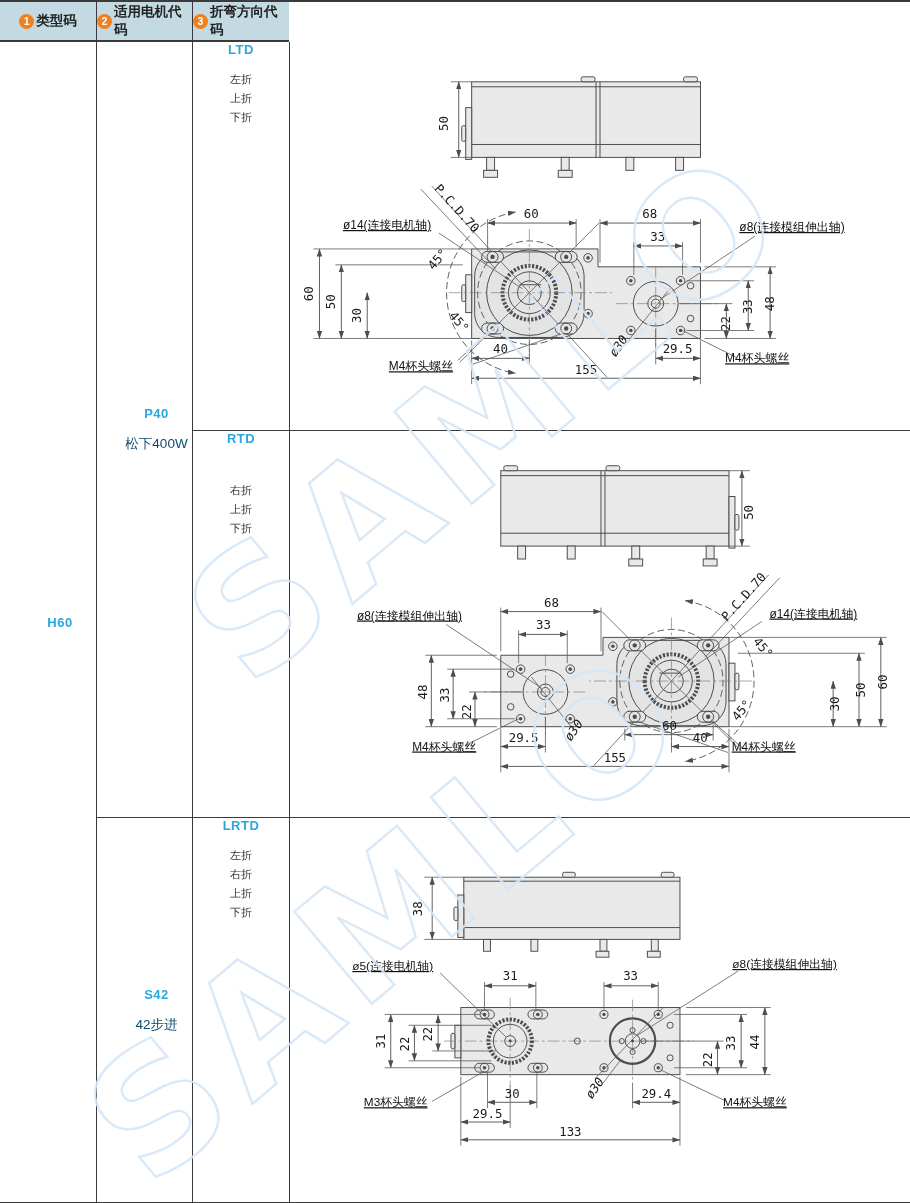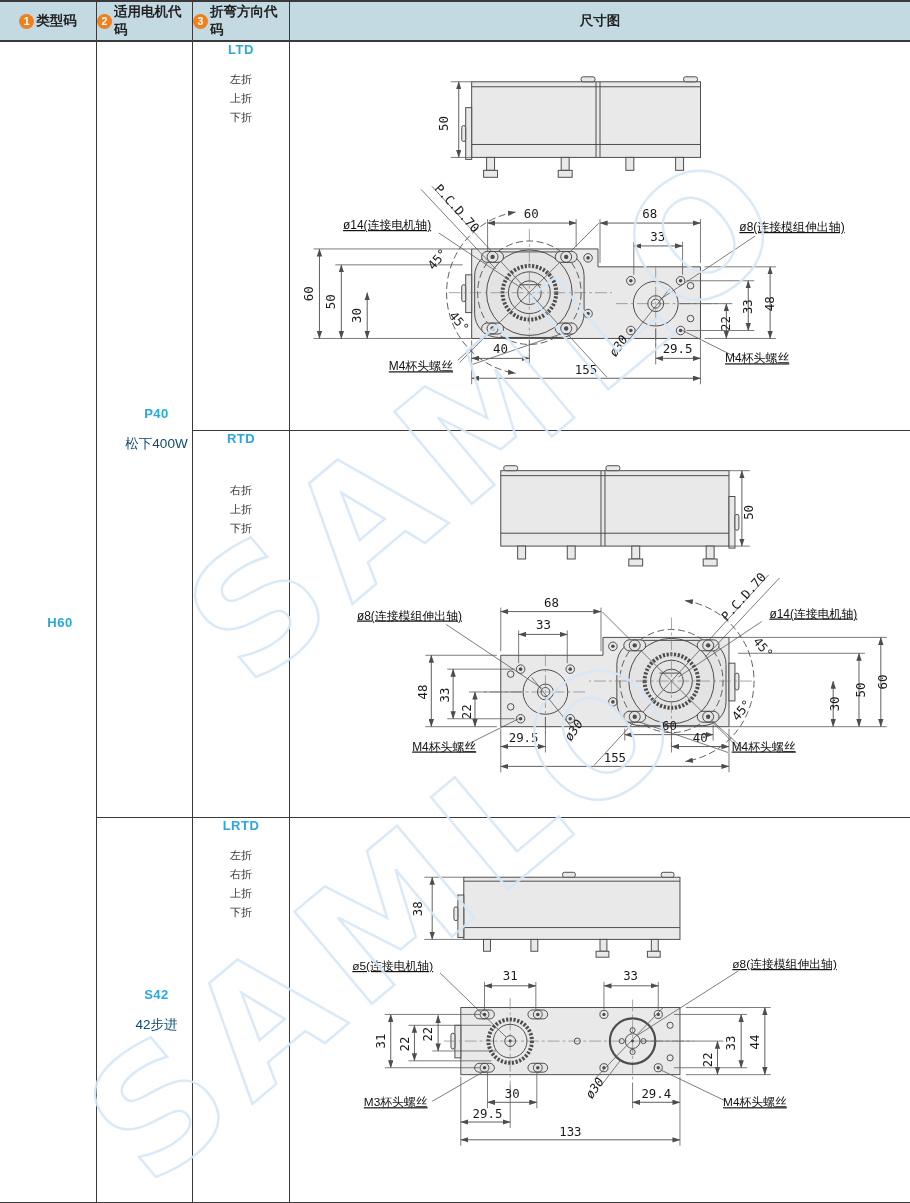--- a/index.html
+++ b/index.html
@@ -55,23 +55,20 @@
       <span>类型码</span>
     </div>
     <div class="hcell bl">
       <span class="badge">2</span>
       <span>适用电机代码</span>
     </div>
     <div class="hcell bl">
       <span class="badge">3</span>
       <span>折弯方向代码</span>
     </div>
-    <div class="hcell bl">
-      <span>尺寸图</span>
-    </div>
 
     <div class="cell center-v" style="grid-row:2/5;grid-column:1;text-align:right;">
       <span class="code">H60</span>
     </div>
 
     <div class="cell center-v bl" style="grid-row:2/4;grid-column:2;">
       <span class="code">P40</span>
       <span class="cname">松下400W</span>
     </div>
     <div class="cell center-v bl bt" style="grid-row:4;grid-column:2;">

